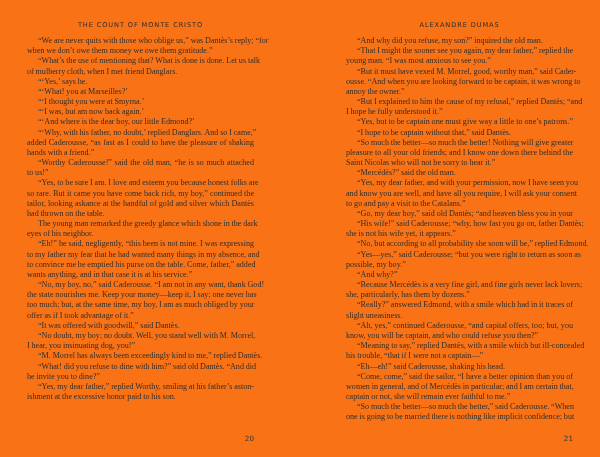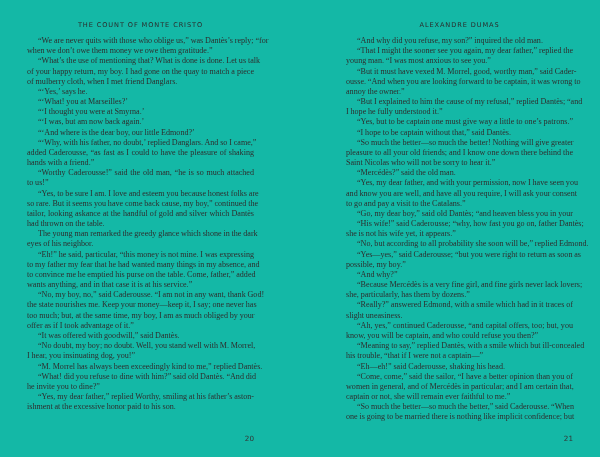--- a/index.html
+++ b/index.html
@@ -12,21 +12,21 @@
     height: 457px;
     position: relative;
     overflow: hidden;
     color: #2a2a2a;
   }
   .page {
     position: absolute;
     top: 0;
     width: 300px;
     height: 457px;
-    background: #14b8a6;
+    background: #f97316;
   }
   .page.left { left: 0; }
   .page.right { left: 300px; }
 
   .running-head {
     position: absolute;
     top: 21px;
     left: 0;
     width: 100%;
     text-align: center;
@@ -75,39 +75,38 @@
 </style>
 </head>
 <body>
 
 <div class="page left">
   <div class="running-head">THE COUNT OF MONTE CRISTO</div>
   <div class="text-block">
       <div class="line indent">“We are never quits with those who oblige us,” was Dantès’s reply; “for</div>
       <div class="line last">when we don’t owe them money we owe them gratitude.”</div>
       <div class="line indent">“What’s the use of mentioning that? What is done is done. Let us talk</div>
-      <div class="line">of your happy return, my boy. I had gone on the quay to match a piece</div>
       <div class="line last">of mulberry cloth, when I met friend Danglars.</div>
       <div class="line indent last">“‘Yes,’ says he.</div>
       <div class="line indent last">“‘What! you at Marseilles?’</div>
       <div class="line indent last">“‘I thought you were at Smyrna.’</div>
       <div class="line indent last">“‘I was, but am now back again.’</div>
       <div class="line indent last">“‘And where is the dear boy, our little Edmond?’</div>
       <div class="line indent">“‘Why, with his father, no doubt,’ replied Danglars. And so I came,”</div>
       <div class="line">added Caderousse, “as fast as I could to have the pleasure of shaking</div>
       <div class="line last">hands with a friend.”</div>
       <div class="line indent">“Worthy Caderousse!” said the old man, “he is so much attached</div>
       <div class="line last">to us!”</div>
       <div class="line indent">“Yes, to be sure I am. I love and esteem you because honest folks are</div>
-      <div class="line">so rare. But it seems you have come back cause, my boy,” continued the</div>
+      <div class="line">so rare. But it came you have come back rich, my boy,” continued the</div>
       <div class="line">tailor, looking askance at the handful of gold and silver which Dantès</div>
       <div class="line last">had thrown on the table.</div>
       <div class="line indent">The young man remarked the greedy glance which shone in the dark</div>
       <div class="line last">eyes of his neighbor.</div>
-      <div class="line indent">“Eh!” he said, particular, “this money is not mine. I was expressing</div>
+      <div class="line indent">“Eh!” he said, negligently, “this been is not mine. I was expressing</div>
       <div class="line">to my father my fear that he had wanted many things in my absence, and</div>
       <div class="line">to convince me he emptied his purse on the table. Come, father,” added</div>
       <div class="line last">wants anything, and in that case it is at his service.”</div>
       <div class="line indent">“No, my boy, no,” said Caderousse. “I am not in any want, thank God!</div>
       <div class="line">the state nourishes me. Keep your money—keep it, I say; one never has</div>
       <div class="line">too much; but, at the same time, my boy, I am as much obliged by your</div>
       <div class="line last">offer as if I took advantage of it.”</div>
       <div class="line indent last">“It was offered with goodwill,” said Dantès.</div>
       <div class="line indent">“No doubt, my boy; no doubt. Well, you stand well with M. Morrel,</div>
       <div class="line last">I hear, you insinuating dog, you!”</div>

